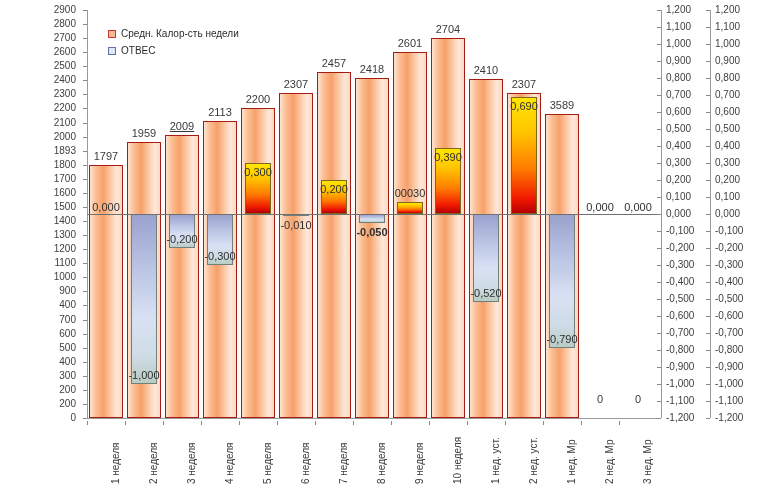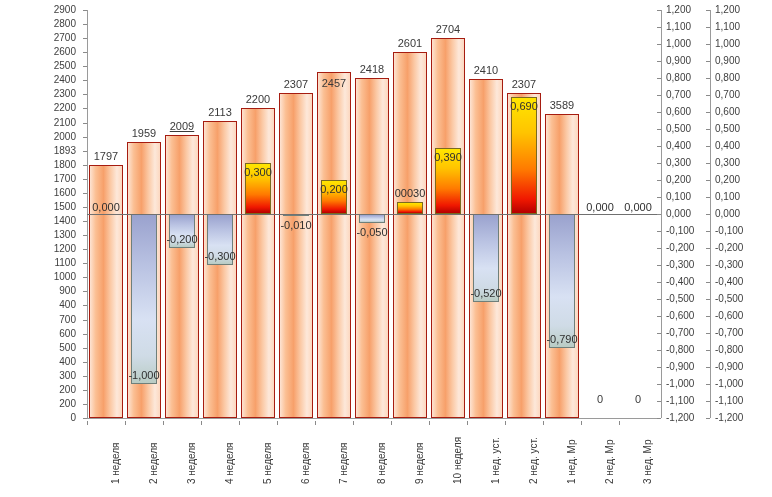--- a/index.html
+++ b/index.html
@@ -286,45 +286,55 @@
       <div class="cat-label" style="left: 528px; top: 484px;">2 нед. уст.</div>
       <div class="tick" style="left: 505px; top: 421px; width: 1px; height: 4px;"></div>
       <div class="cat-label" style="left: 566px; top: 484px;">1 нед. Мр</div>
       <div class="tick" style="left: 543px; top: 421px; width: 1px; height: 4px;"></div>
       <div class="cat-label" style="left: 604px; top: 484px;">2 нед. Мр</div>
       <div class="tick" style="left: 581px; top: 421px; width: 1px; height: 4px;"></div>
       <div class="cat-label" style="left: 642px; top: 484px;">3 нед. Мр</div>
       <div class="tick" style="left: 619px; top: 421px; width: 1px; height: 4px;"></div>
     </div>
 
+  <div id="legend">
+    <div class="legend-row">
+      <span class="legend-swatch sw-cal"></span>
+      <span class="legend-text">Средн. Калор-сть недели</span>
+    </div>
+    <div class="legend-row">
+      <span class="legend-swatch sw-w"></span>
+      <span class="legend-text">ОТВЕС</span>
+    </div>
+  </div>
 
 
 <div class="cal-label" style="left: 79px; width: 54px; top: 150.181px;">1797</div>
     <div class="cal-label" style="left: 117px; width: 54px; top: 127.389px;">1959</div>
     <div class="cal-label" style="left: 155px; width: 54px; top: 120.354px; text-decoration: underline;">2009</div>
     <div class="cal-label" style="left: 193px; width: 54px; top: 105.723px;">2113</div>
     <div class="cal-label" style="left: 231px; width: 54px; top: 93.4828px;">2200</div>
     <div class="cal-label" style="left: 269px; width: 54px; top: 78.429px;">2307</div>
-    <div class="cal-label" style="left: 307px; width: 54px; top: 57.3255px; margin-top: 20px;">2457</div>
+    <div class="cal-label" style="left: 307px; width: 54px; top: 57.3255px;">2457</div>
     <div class="cal-label" style="left: 345px; width: 54px; top: 62.8124px;">2418</div>
     <div class="cal-label" style="left: 383px; width: 54px; top: 37.0662px;">2601</div>
     <div class="cal-label" style="left: 421px; width: 54px; top: 22.5752px;">2704</div>
     <div class="cal-label" style="left: 459px; width: 54px; top: 63.9379px;">2410</div>
     <div class="cal-label" style="left: 497px; width: 54px; top: 78.429px;">2307</div>
     <div class="cal-label" style="left: 535px; width: 54px; top: 98.9697px;">3589</div>
     <div class="cal-label" style="left: 573px; width: 54px; top: 393px;">0</div>
     <div class="cal-label" style="left: 611px; width: 54px; top: 393px;">0</div>
     <div class="w-label" style="left: 81px; width: 50px; top: 201px;">0,000</div>
     <div class="w-label" style="left: 119px; width: 50px; top: 369px;">-1,000</div>
     <div class="w-label" style="left: 157px; width: 50px; top: 233px;">-0,200</div>
     <div class="w-label" style="left: 195px; width: 50px; top: 250px;">-0,300</div>
     <div class="w-label" style="left: 233px; width: 50px; top: 166px;">0,300</div>
     <div class="w-label" style="left: 271px; width: 50px; top: 218.7px;">-0,010</div>
     <div class="w-label" style="left: 309px; width: 50px; top: 183px;">0,200</div>
-    <div class="w-label" style="left: 347px; width: 50px; top: 225.5px;">-0,050</div>
+    <div class="w-label" style="left: 347px; width: 50px; top: 225.5px; font-weight: bold;">-0,050</div>
     <div class="w-label" style="left: 385px; width: 50px; top: 187.1px;">00030</div>
     <div class="w-label" style="left: 423px; width: 50px; top: 150.7px;">0,390</div>
     <div class="w-label" style="left: 461px; width: 50px; top: 287.4px;">-0,520</div>
     <div class="w-label" style="left: 499px; width: 50px; top: 99.7px;">0,690</div>
     <div class="w-label" style="left: 537px; width: 50px; top: 333.3px;">-0,790</div>
     <div class="w-label" style="left: 575px; width: 50px; top: 201px;">0,000</div>
     <div class="w-label" style="left: 613px; width: 50px; top: 201px;">0,000</div>
     <div class="axis-line-h" style="left: 87px; top: 418px; width: 570px;"></div>
   </div>
 

